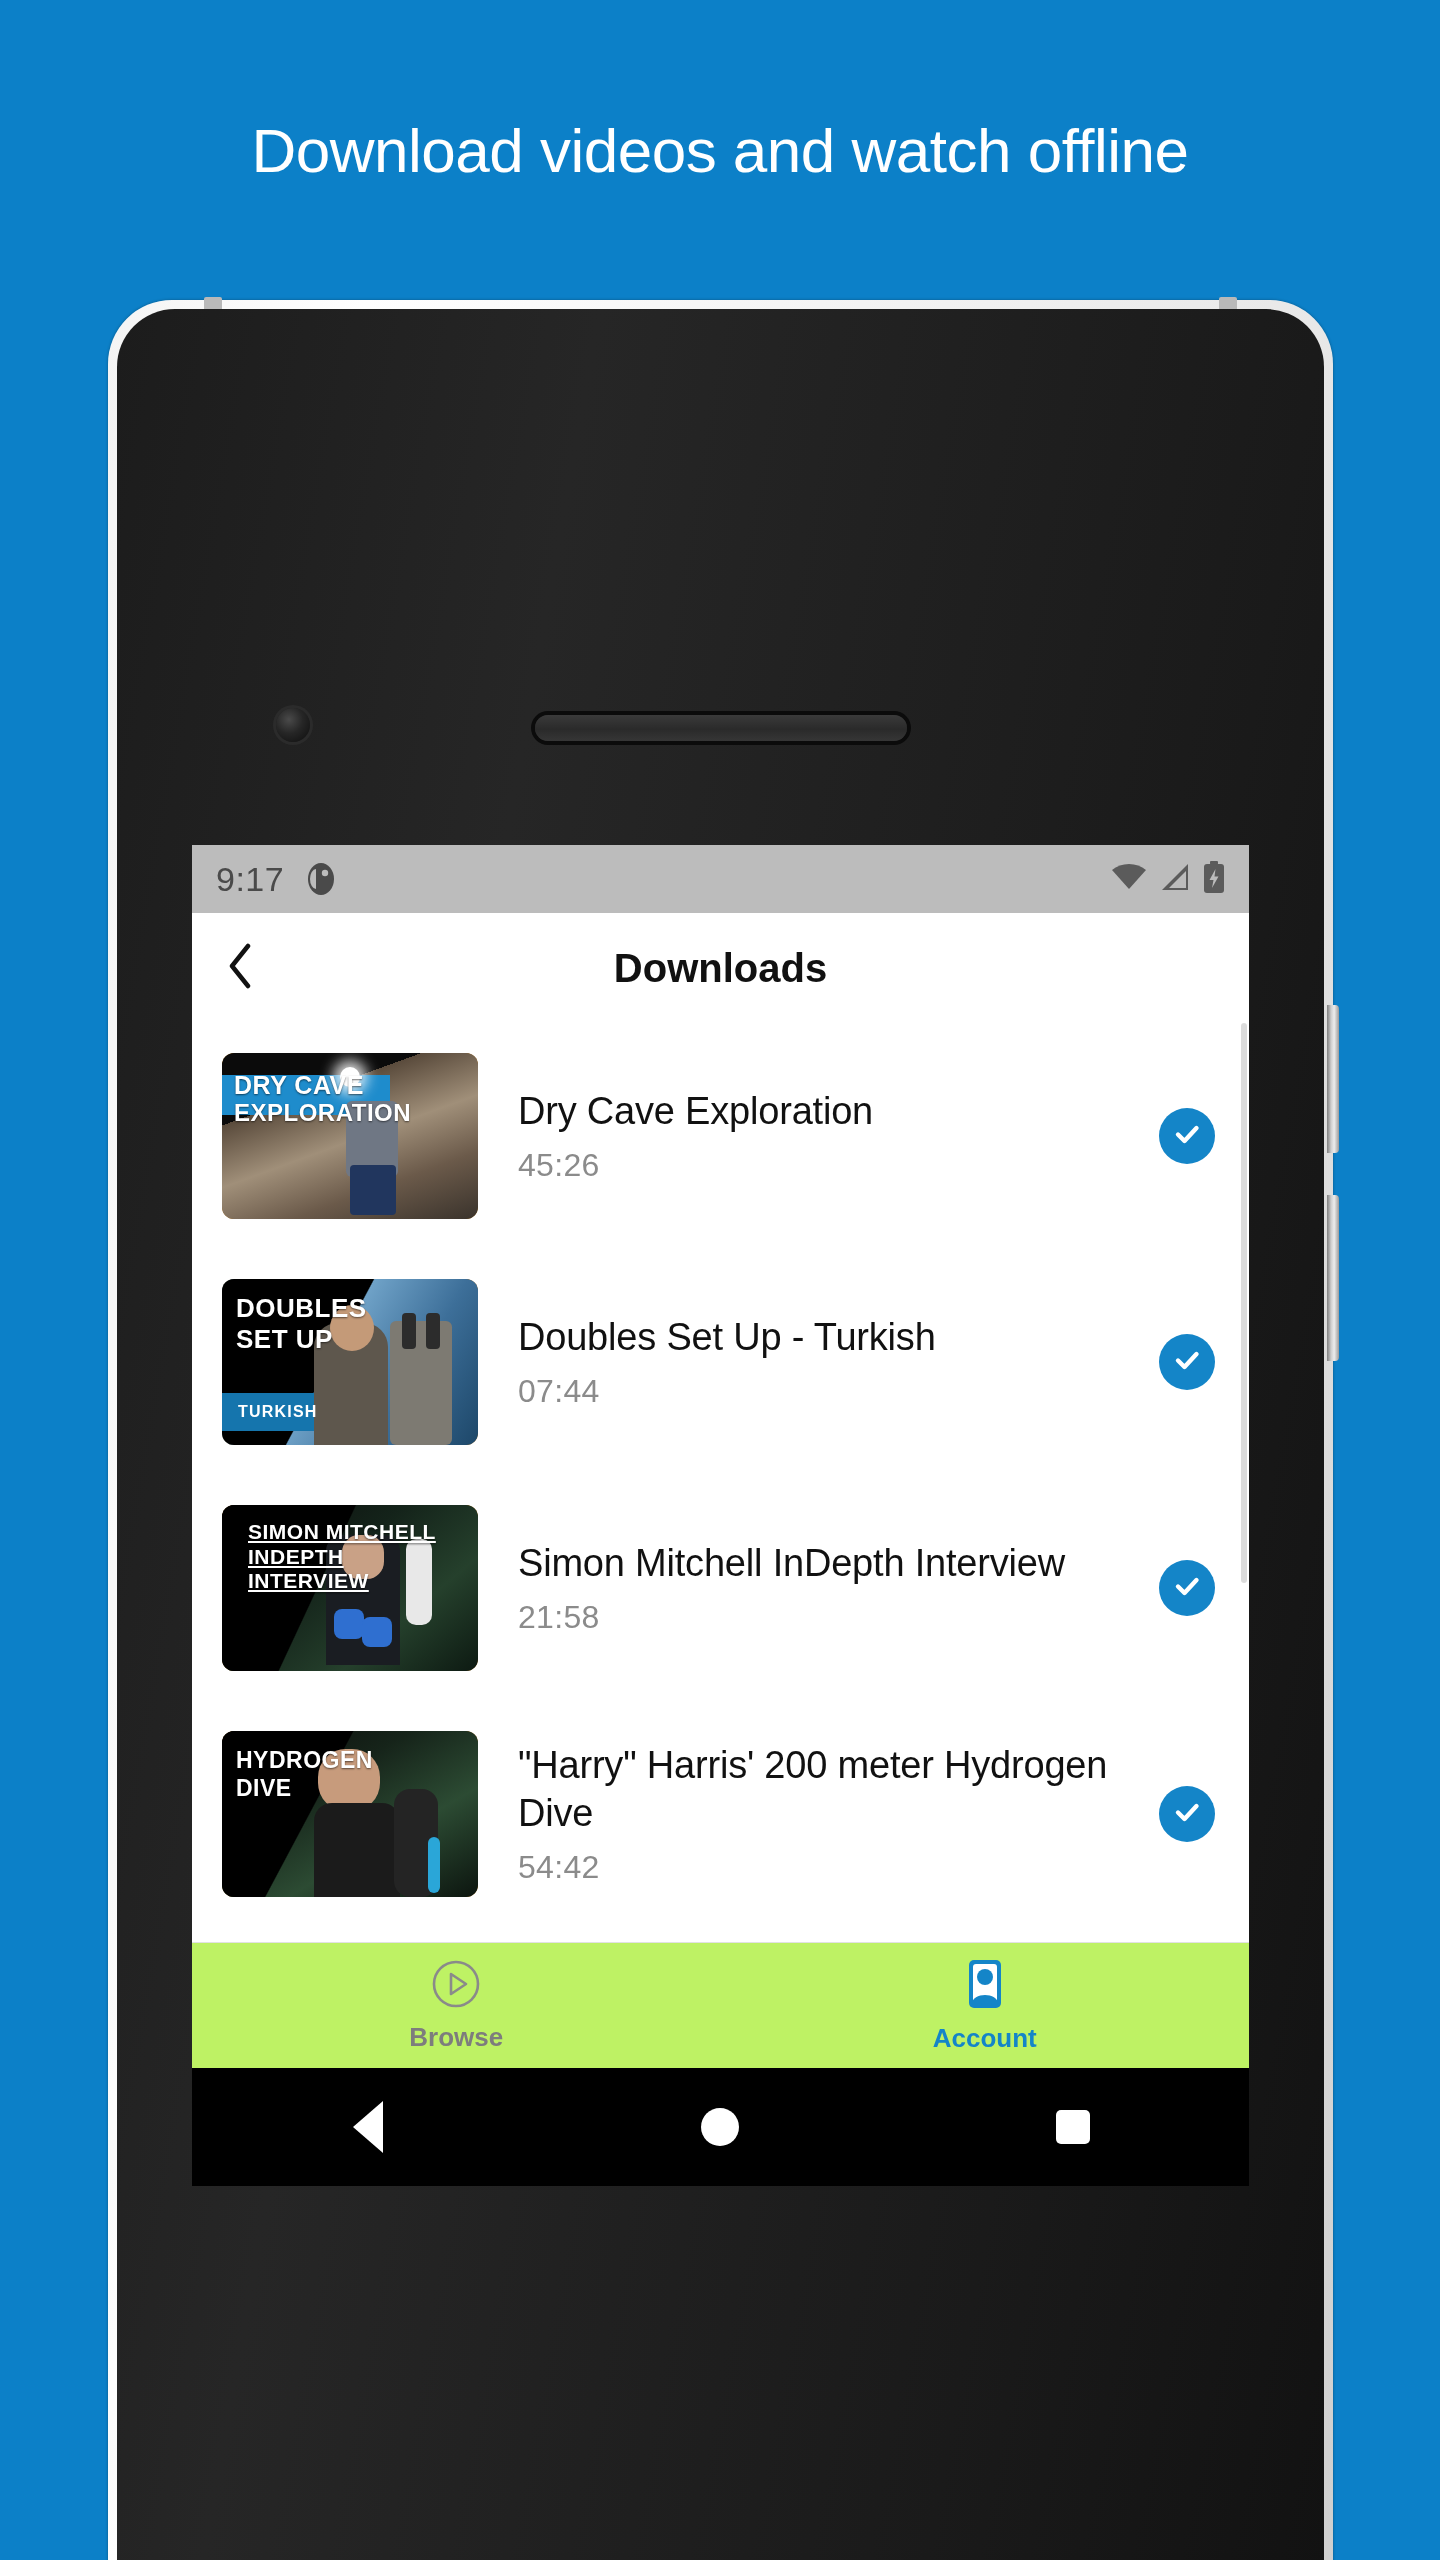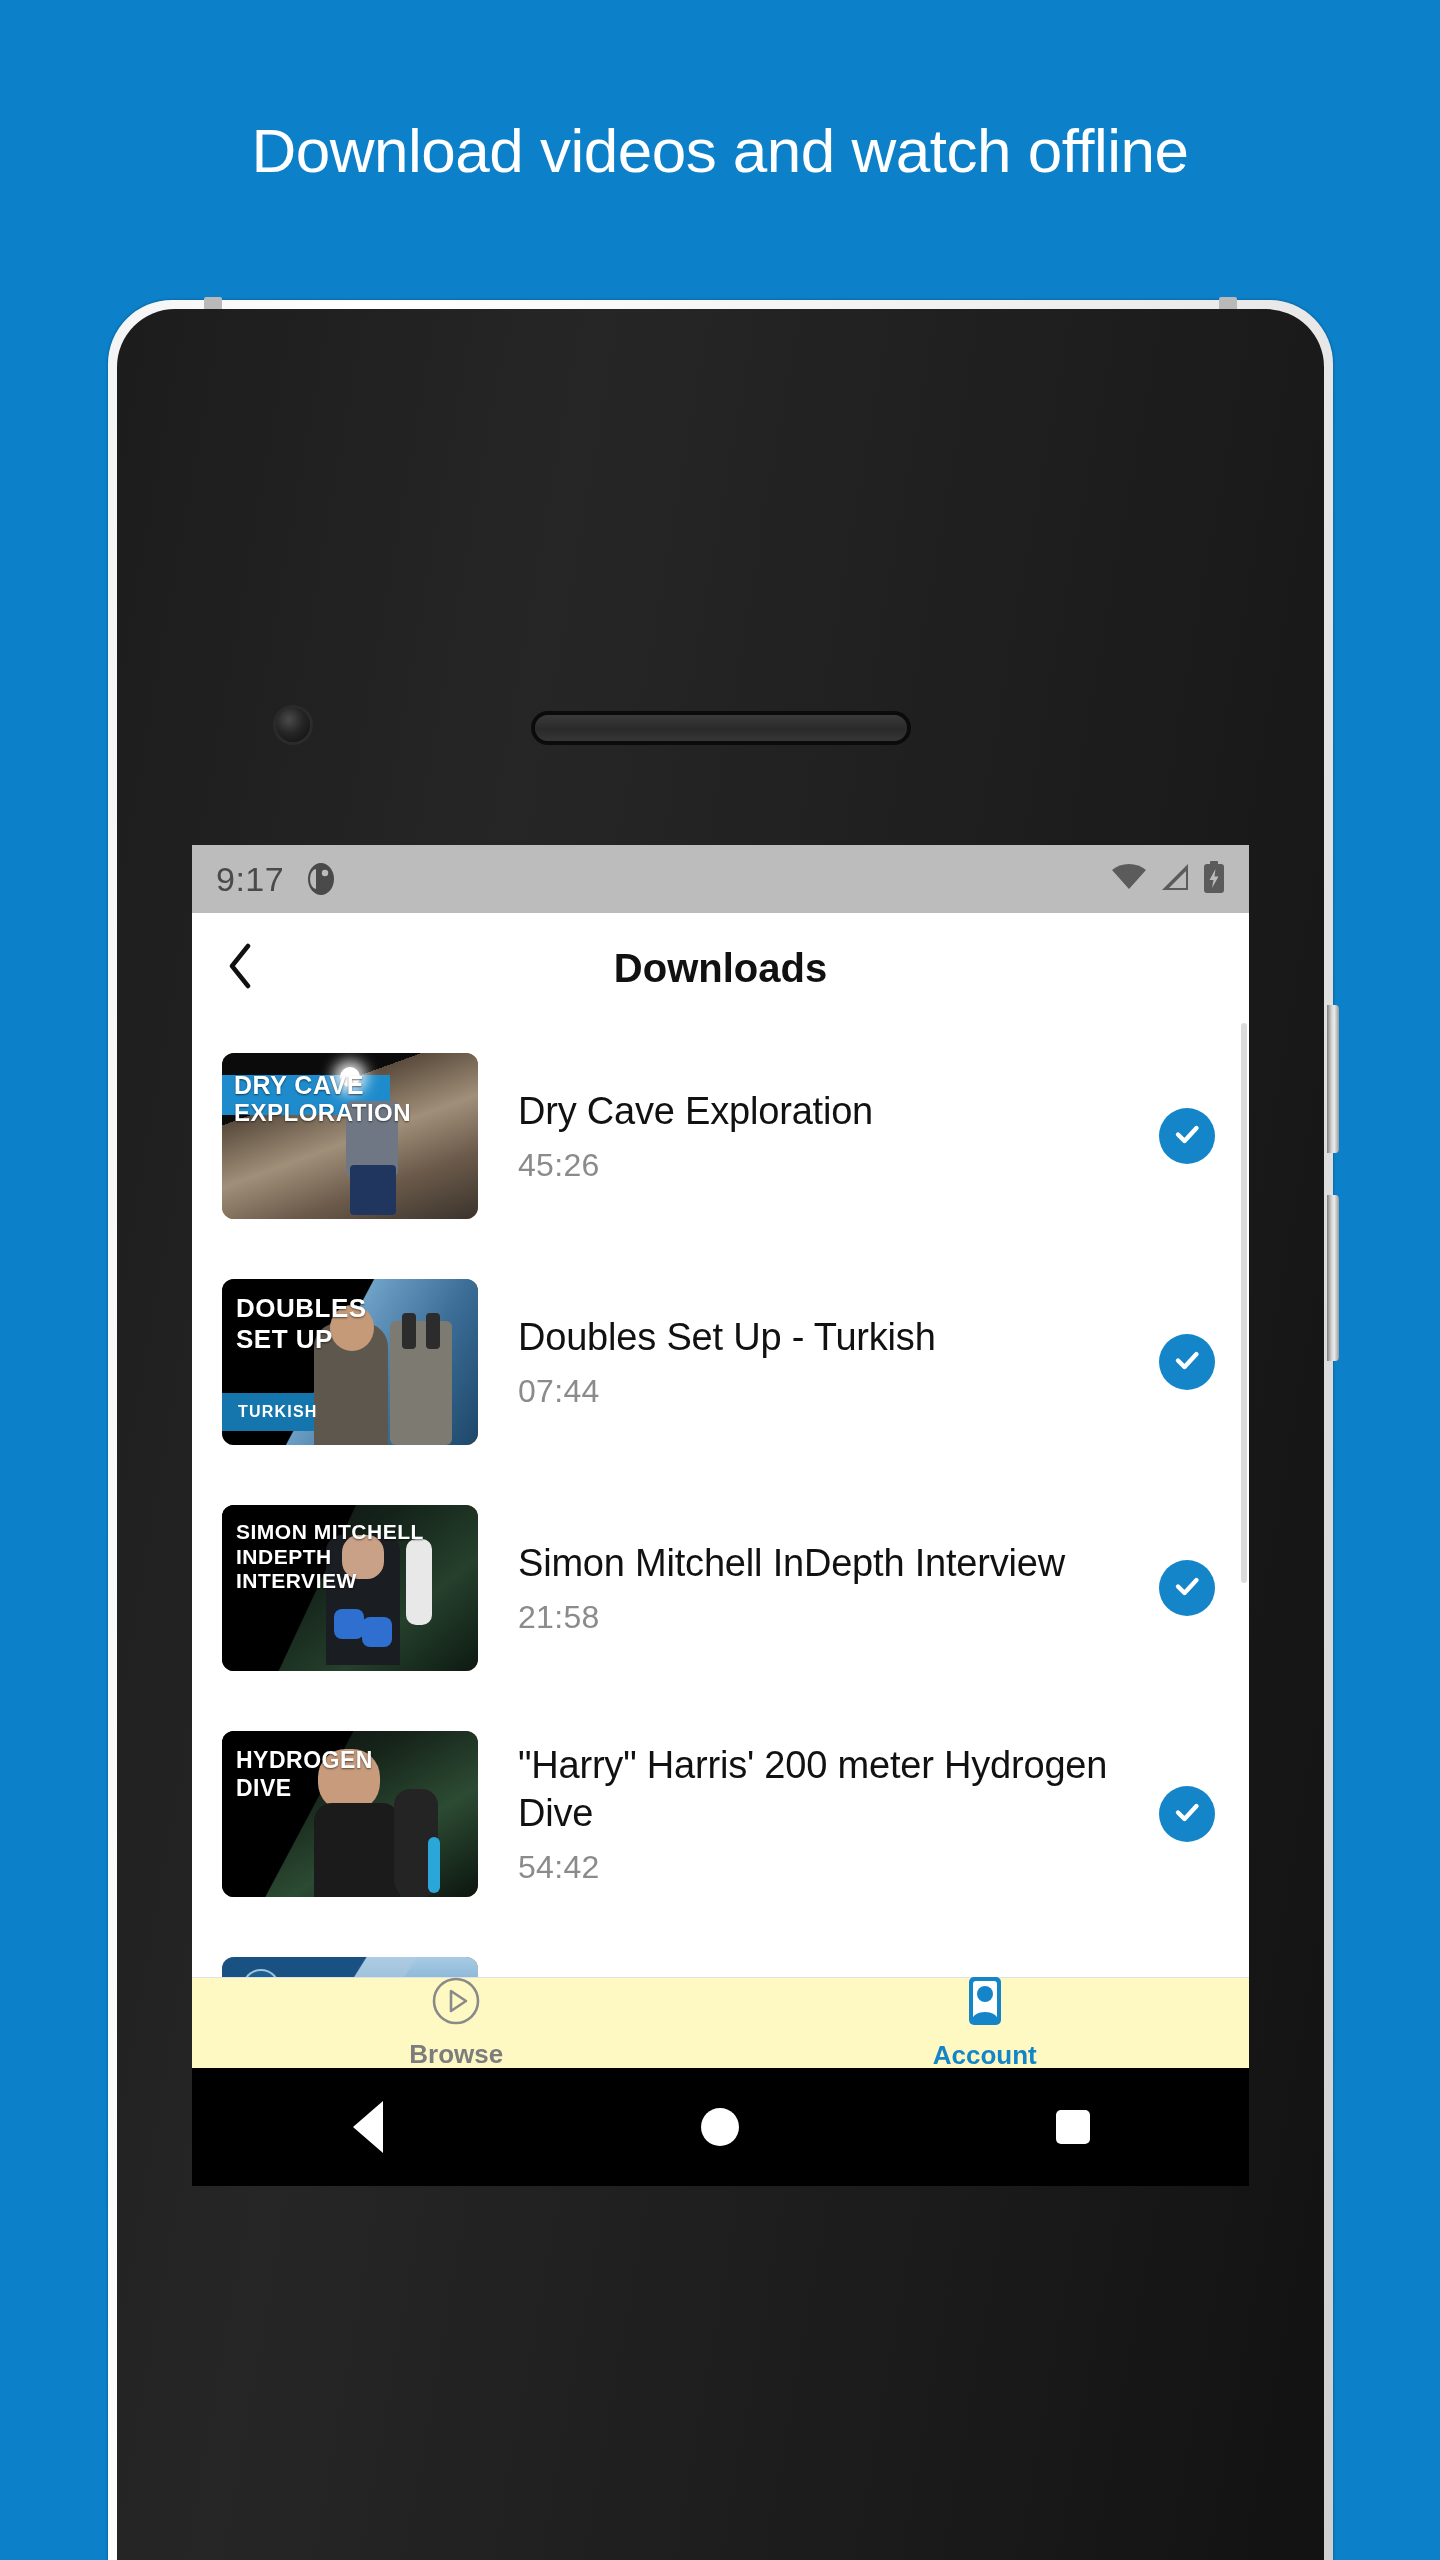--- a/index.html
+++ b/index.html
@@ -127,21 +127,21 @@
     font-size:32px; color:#8b8b8b; margin-top:12px; letter-spacing:.3px;
   }
   .check-badge {
     width:56px; height:56px; min-width:56px; border-radius:50%;
     background:#1485c8; display:flex; align-items:center; justify-content:center;
   }
 
   
   .tabbar {
     position:absolute; left:0; bottom:0; width:100%;
-    height:91px; background:#fef9c3;
+    height:126px; background:#bef264;
     border-top:1px solid #e2e2e2;
     display:flex;
   }
   .tab {
     flex:1; display:flex; flex-direction:column;
     align-items:center; justify-content:center; gap:9px;
     cursor:pointer;
   }
   .tab-label { font-size:26px; font-weight:700; }
   .tab-browse .tab-label { color:#7d7d7d; }
@@ -283,21 +283,21 @@
 
       <div class="dl-item">
         <div class="thumb">
           <div class="thumb-inner" style="background:linear-gradient(140deg,#0a0a0a 0%,#14231a 40%,#25402c 70%,#0d1a12 100%);"></div>
           <div style="position:absolute;left:0;top:0;width:100%;height:100%;background:linear-gradient(115deg,#000 0%,#000 40%,transparent 40.4%);"></div>
           <div style="position:absolute;left:104px;top:30px;width:74px;height:130px;background:#1a1d22;border-radius:16px 16px 0 0;"></div>
           <div style="position:absolute;left:120px;top:30px;width:42px;height:44px;border-radius:40%;background:#c9a186;"></div>
           <div style="position:absolute;left:112px;top:104px;width:30px;height:30px;border-radius:8px;background:#2f6fd0;"></div>
           <div style="position:absolute;left:140px;top:112px;width:30px;height:30px;border-radius:8px;background:#2f6fd0;"></div>
           <div style="position:absolute;left:184px;top:34px;width:26px;height:86px;background:#e8e8e8;border-radius:10px;"></div>
-          <div class="thumb-text" style="font-size:21px;top:16px;left:14px;">
+          <div class="thumb-text" style="font-size:21px;top:16px;left:26px;text-decoration:underline;">
             <div>SIMON MITCHELL</div>
             <div style="margin-top:3px;">INDEPTH</div>
             <div style="margin-top:3px;">INTERVIEW</div>
           </div>
         </div>
         <div class="dl-meta">
           <div class="dl-title">Simon Mitchell InDepth Interview</div>
           <div class="dl-dur">21:58</div>
         </div>
         <div class="check-badge">

